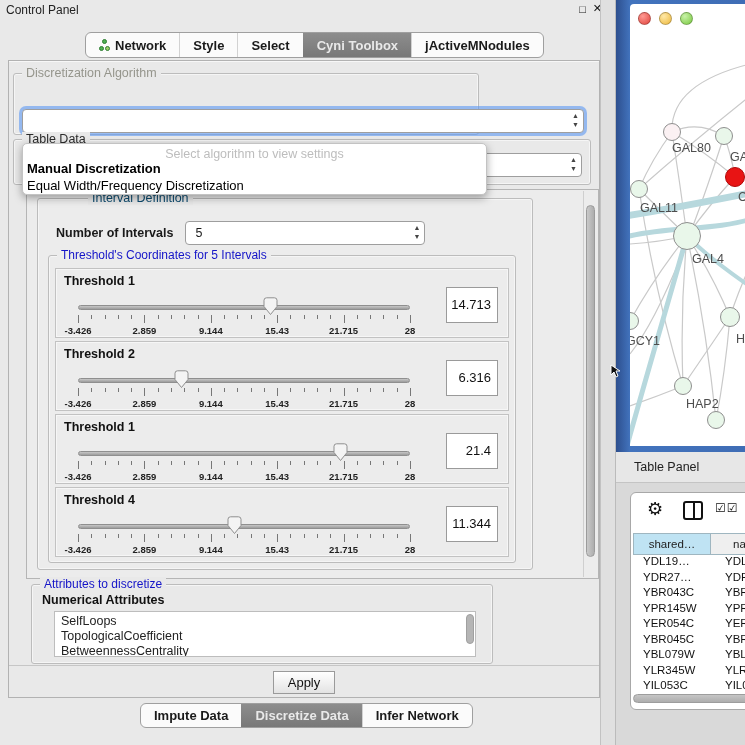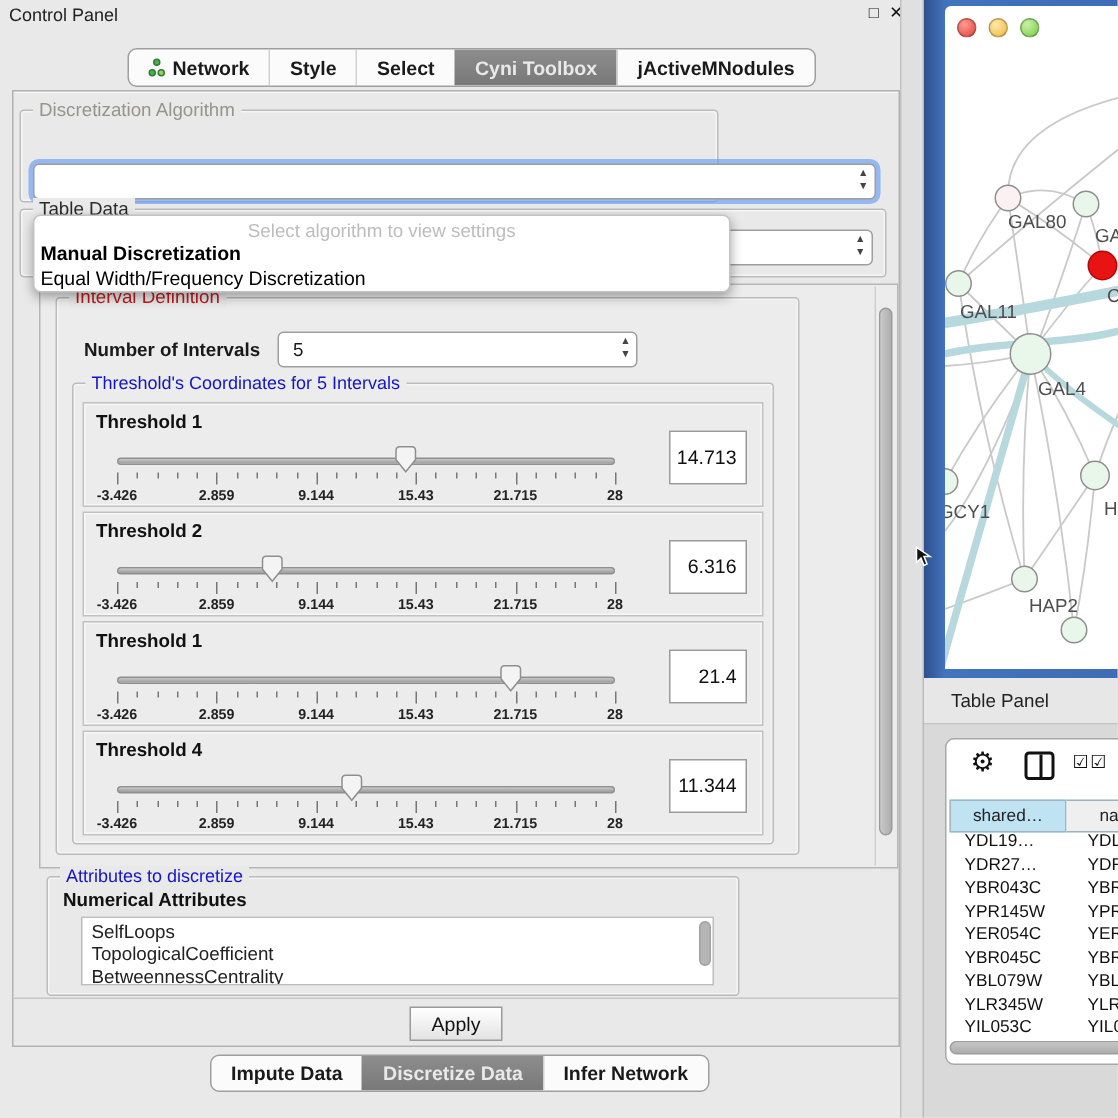--- a/index.html
+++ b/index.html
@@ -39,21 +39,21 @@
   #dropdown .opt.bold{font-weight:bold;}
   
   #tabledata-group{left:4px;top:78px;width:578px;height:46px;}
   #tabledata-group>.legend{color:#2b2b2b;}
   #tabledata-combo{position:absolute;left:8px;top:13px;width:560px;}
   
   #settings-panel{position:absolute;left:17px;top:128px;width:573px;height:390px;border:1px solid #b5b5b5;background:#ececec;}
   .vscroll{position:absolute;right:1px;top:1px;bottom:1px;width:14px;background:#ececec;border-left:1px solid #cfcfcf;}
   .vscroll .thumb{position:absolute;left:2px;width:9px;border-radius:5px;background:linear-gradient(90deg,#c9c9c9,#aeaeae);border:1px solid #9b9b9b;}
   #interval-group{left:10px;top:8px;width:496px;height:372px;}
-  #interval-group>.legend{color:#b91c1c;}
+  #interval-group>.legend{color:#0c4a6e;margin-left:42px;}
   .niv-row{position:absolute;left:18px;top:22px;display:flex;align-items:center;gap:12px;}
   .niv-row label{font-size:12.5px;font-weight:bold;color:#1a1a1a;}
   #niv-combo{width:240px;}
   #thresholds-group{left:10px;top:56px;width:468px;height:308px;}
   #thresholds-group>.legend{color:#1414c8;background:#ececec;font-size:12px;}
   #threshold-rows{position:absolute;left:6px;top:12px;right:6px;}
   .thr-row{position:relative;height:70px;margin-bottom:3px;border:1px solid #c2c2c2;background:#ececec;box-shadow:inset 0 0 0 1px #f6f6f6;}
   .thr-label{position:absolute;left:8px;top:5px;font-size:12.5px;font-weight:bold;color:#111;}
   .thr-slider{position:absolute;left:22px;top:32px;width:332px;height:30px;}
   .thr-track{position:absolute;left:0;top:4px;width:100%;height:5px;border:1px solid #8f8f8f;border-radius:4px;background:linear-gradient(#c7c7c7,#9c9c9c);}

